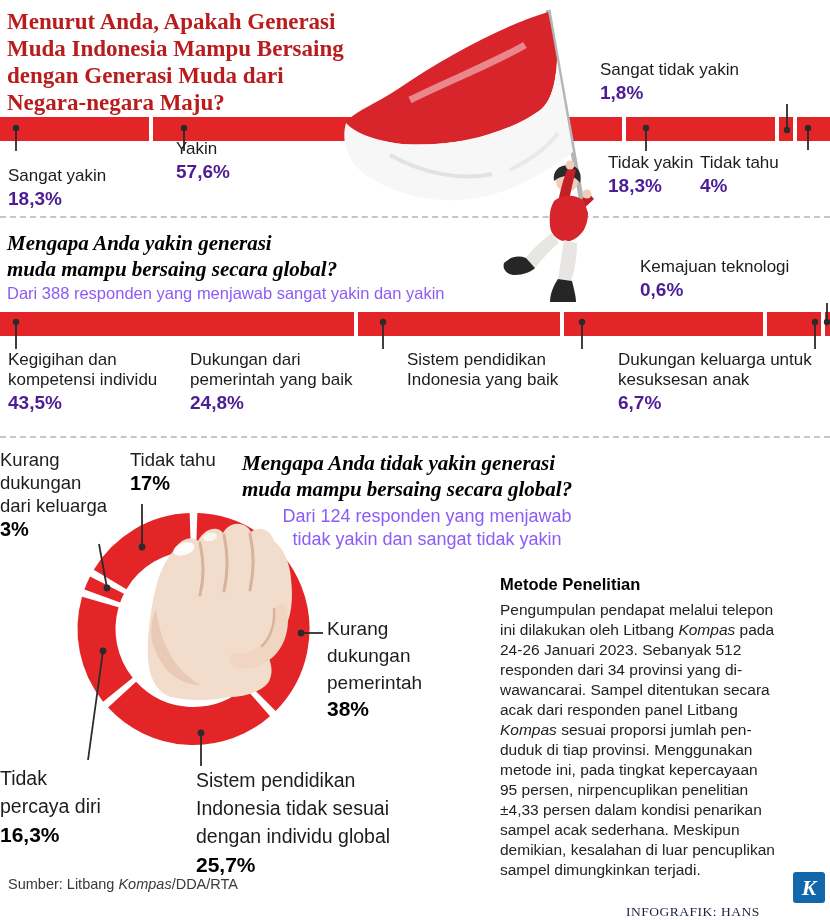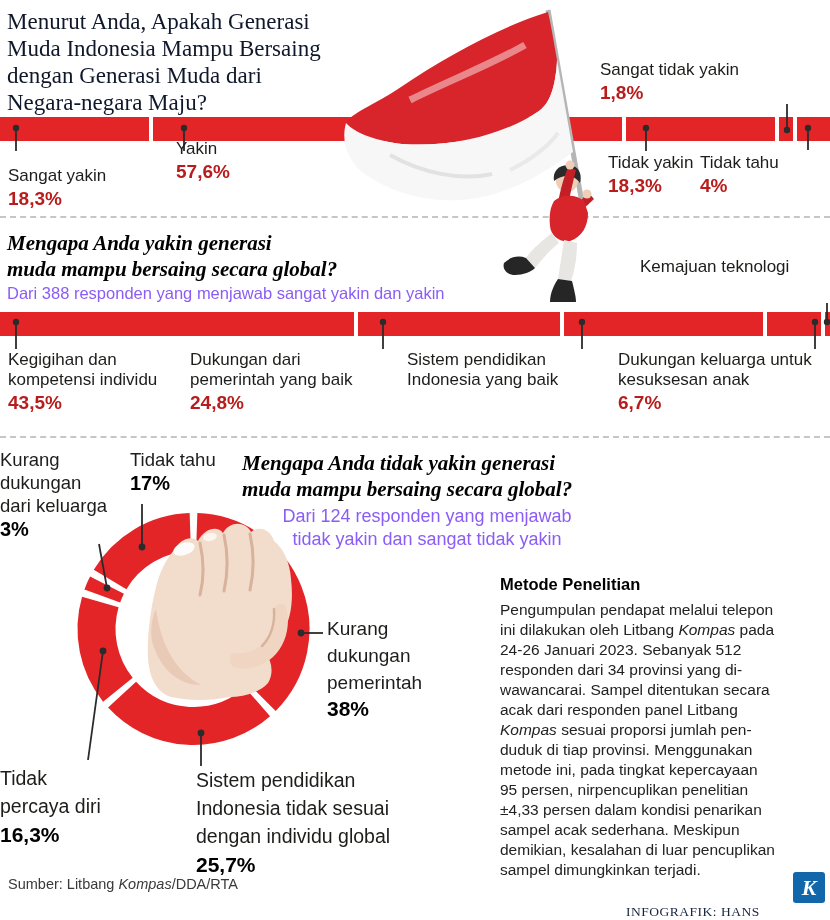--- a/index.html
+++ b/index.html
@@ -1,25 +1,25 @@
 <!DOCTYPE html>
 <html><head>
 <meta charset="utf-8">
 <style>
   html,body{margin:0;padding:0;background:#fff;}
   .canvas{position:relative;width:830px;height:920px;background:#fff;overflow:hidden;
           font-family:"Liberation Sans",sans-serif;color:#1d1d1b;}
   .abs{position:absolute;}
   
-  .h-main{font-family:"Liberation Serif",serif;font-weight:normal;font-size:23px;line-height:27px;color:#0f172a;}
+  .h-main{font-family:"Liberation Serif",serif;font-weight:bold;font-size:23px;line-height:27px;color:#b91c1c;}
   .h-sub{font-family:"Liberation Serif",serif;font-weight:bold;font-style:italic;font-size:21px;line-height:26px;color:#000;}
   .note{font-size:16.5px;color:#8b5cf6;}
   
   .lbl{font-size:17px;line-height:20px;color:#1d1d1b;}
-  .pct{font-size:19px;font-weight:bold;color:#b91c1c;margin-top:2px;}
+  .pct{font-size:19px;font-weight:bold;color:#4c1d95;margin-top:2px;}
   
   .lbl3{font-size:19px;line-height:27px;color:#1d1d1b;}
   .pct3{font-size:21px;font-weight:bold;color:#000;margin-top:1px;}
   .tr{}
   .tc{text-align:center;}
   
   .bar{position:absolute;left:0;width:830px;height:24px;display:flex;gap:4px;z-index:1;}
   .bar-seg{height:100%;}
   .dash{position:absolute;left:0;width:830px;height:0;border-top:2px dashed #c6c6c6;z-index:0;}
   
@@ -99,20 +99,21 @@
   </svg>
 
   <div class="abs txt h-sub" style="left:7px;top:230px;">
     <div>Mengapa Anda yakin generasi</div>
     <div>muda mampu bersaing secara global?</div>
   </div>
   <div class="abs txt note" style="left:7px;top:284px;">Dari 388 responden yang menjawab sangat yakin dan yakin</div>
 
   <div class="abs txt tr" style="left:640px;top:257px;width:190px;">
     <div class="lbl">Kemajuan teknologi</div>
+    <div class="pct">0,6%</div>
   </div>
 
   <div class="bar" style="top:312px;">
       <div class="bar-seg" style="flex-grow: 43.5; background: rgb(228, 37, 40);"></div>
       <div class="bar-seg" style="flex-grow: 24.8; background: rgb(228, 37, 40);"></div>
       <div class="bar-seg" style="flex-grow: 24.4; background: rgb(228, 37, 40);"></div>
       <div class="bar-seg" style="flex-grow: 6.7; background: rgb(228, 37, 40);"></div>
       <div class="bar-seg" style="flex-grow: 0.6; background: rgb(228, 37, 40);"></div>
     </div>
 

